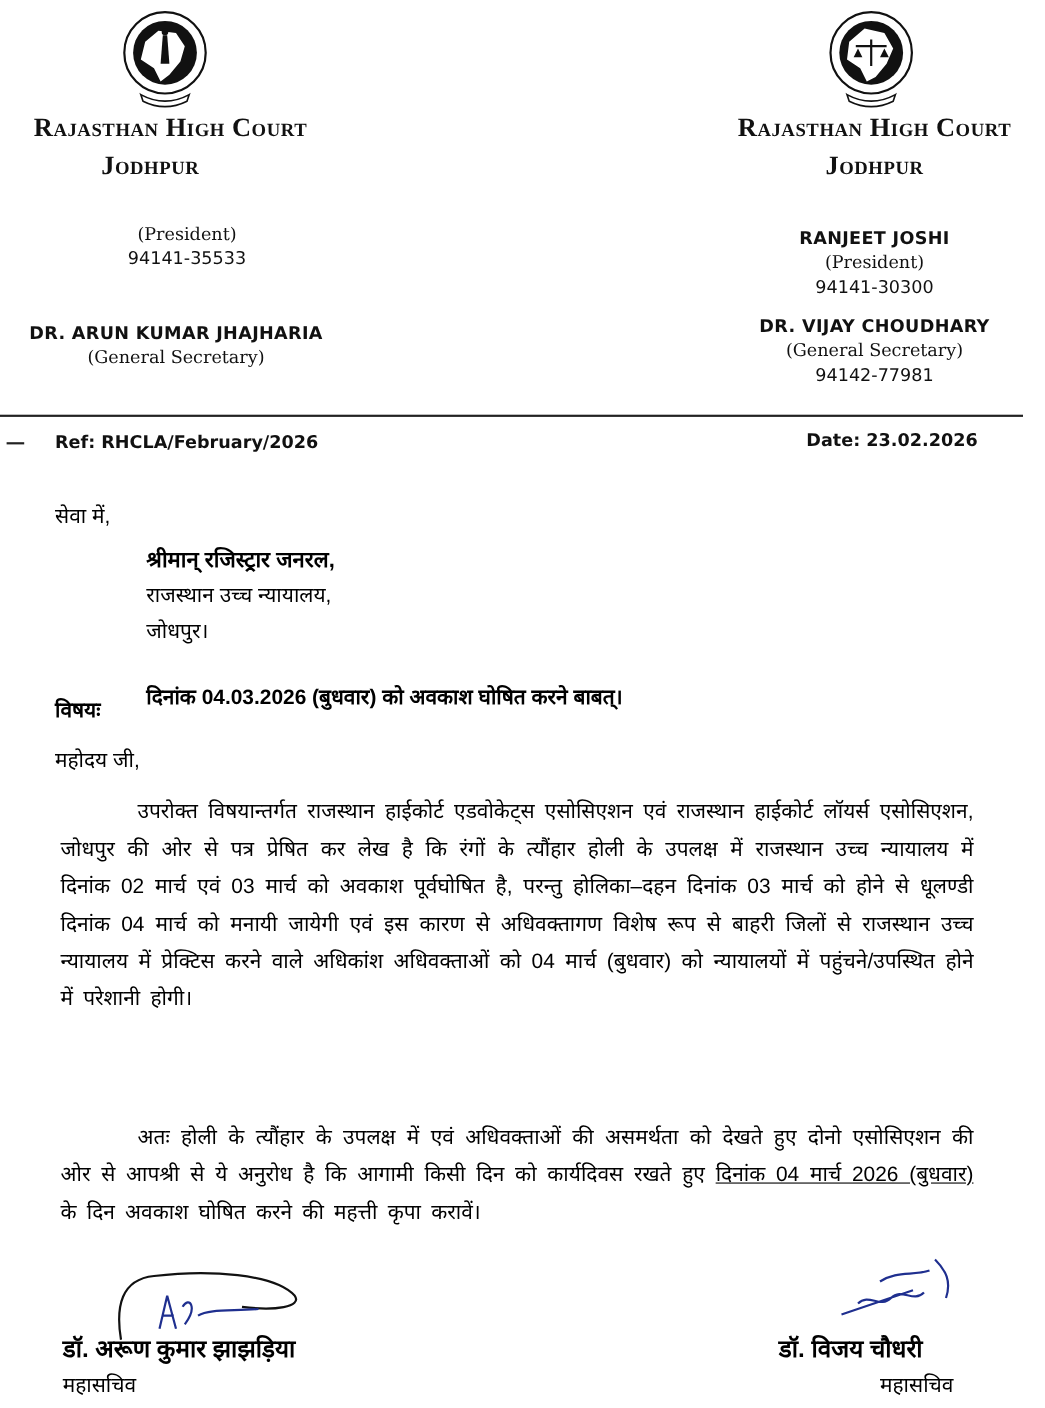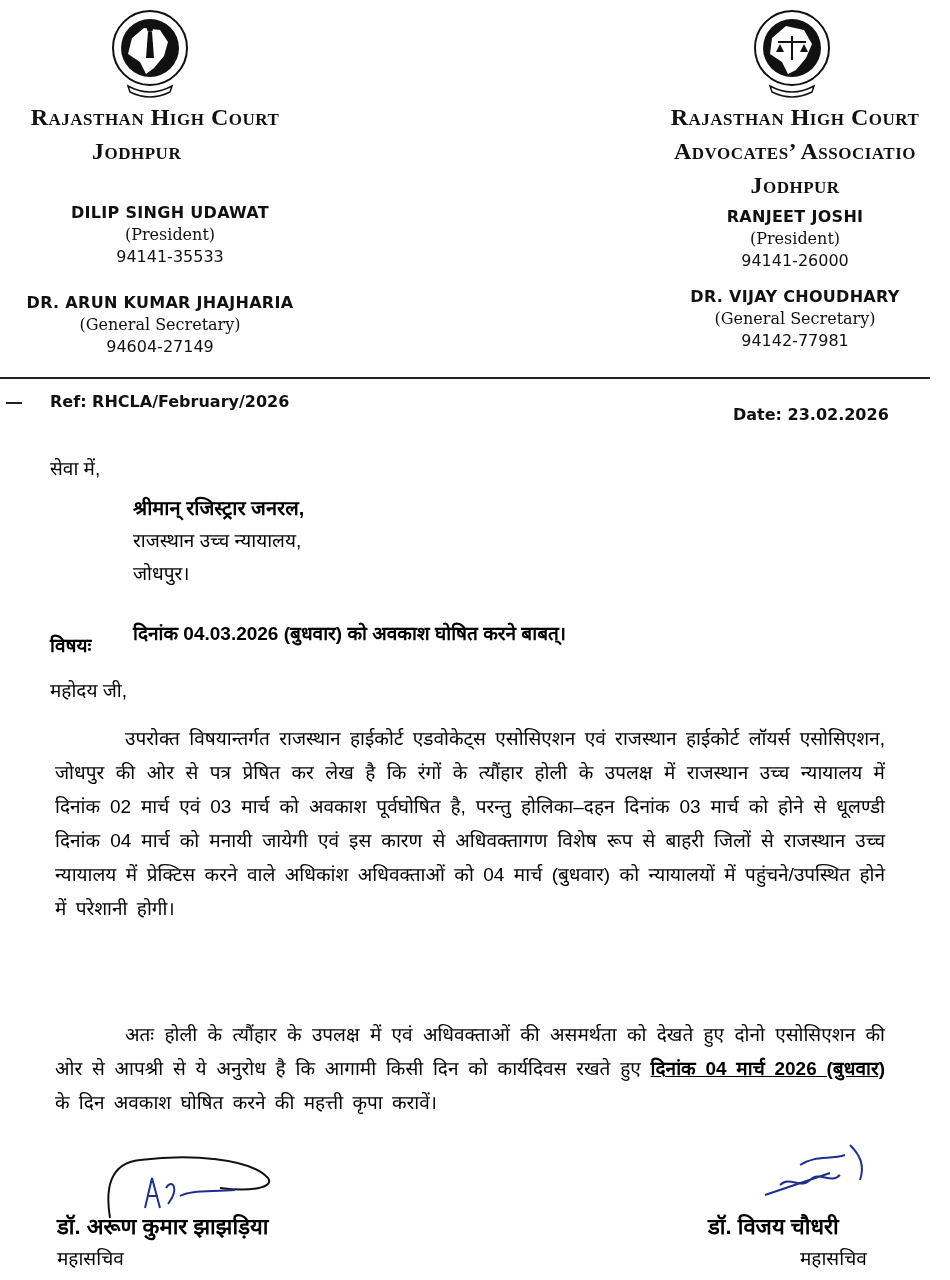--- a/index.html
+++ b/index.html
@@ -20,21 +20,21 @@
   .person .rl { font-family: "DejaVu Serif", serif; font-size: 16px; }
   .person .ph { font-family: "DejaVu Sans", sans-serif; font-size: 16px; }
   .rule { position: absolute; left: 0; top: 377px; width: 930px; height: 2px; background: #222; }
   .ref-line { font-weight: bold; font-size: 16px; font-family: "DejaVu Sans", sans-serif; }
   .hin { font-family: "Liberation Sans", "DejaVu Sans", sans-serif; font-size: 19px; color: #000000; }
   .para {
     position: absolute; left: 55px; width: 830px; font-size: 19px; line-height: 34px;
     text-align: justify; word-spacing: 4px;
   }
   .para .indent { display: inline-block; width: 70px; }
-  .u { text-decoration: underline; font-weight: bold; }
+  .u { text-decoration: underline; font-weight: normal; }
   .sig svg { position: absolute; }
 </style>
 </head>
 <body>
 
 <div class="logo" style="left:110px; top:8px;">
   <svg width="80" height="92" viewBox="0 0 80 92">
     <circle cx="40" cy="40" r="37" fill="none" stroke="#111" stroke-width="2"></circle>
     <circle cx="40" cy="40" r="29" fill="#111"></circle>
     <path d="M22 30 L34 20 L50 22 L58 34 L54 48 L44 60 L36 66 L30 54 L18 46 Z" fill="#fff"></path>
@@ -57,51 +57,48 @@
   </svg>
 </div>
 
 <div class="org-name" style="left:20px; top:100px; width:270px;">
   <div>Rajasthan High Court</div>
   <div style="text-align:left; padding-left:72px;">Jodhpur</div>
 </div>
 
 <div class="org-name" style="left:650px; top:100px; width:290px; white-space:nowrap; overflow:hidden;">
   <div>Rajasthan High Court</div>
-  <div>Advocates’ Associatio</div>
   <div>Jodhpur</div>
 </div>
 
 <div class="person" style="left:40px; top:202px; width:260px;">
-  <div class="nm">DILIP SINGH UDAWAT</div>
   <div class="rl">(President)</div>
   <div class="ph">94141-35533</div>
 </div>
 <div class="person" style="left:20px; top:292px; width:280px;">
   <div class="nm">DR. ARUN KUMAR JHAJHARIA</div>
   <div class="rl">(General Secretary)</div>
-  <div class="ph">94604-27149</div>
 </div>
 
 <div class="person" style="left:670px; top:206px; width:250px;">
   <div class="nm">RANJEET JOSHI</div>
   <div class="rl">(President)</div>
-  <div class="ph">94141-26000</div>
+  <div class="ph">94141-30300</div>
 </div>
 <div class="person" style="left:670px; top:286px; width:250px;">
   <div class="nm">DR. VIJAY CHOUDHARY</div>
   <div class="rl">(General Secretary)</div>
   <div class="ph">94142-77981</div>
 </div>
 
 <div class="rule"></div>
 <div class="abs" style="left:6px; top:402px; width:16px; height:2px; background:#222;"></div>
 
 <div class="abs ref-line" style="left:50px; top:392px;">Ref: RHCLA/February/2026</div>
-<div class="abs ref-line" style="left:733px; top:405px;">Date: 23.02.2026</div>
+<div class="abs ref-line" style="left:733px; top:390px;">Date: 23.02.2026</div>
 
 <div class="abs hin" style="left:50px; top:455px;">सेवा में,</div>
 <div class="abs hin" style="left:133px; top:494px; font-weight:bold; font-size:20px;">श्रीमान् रजिस्ट्रार जनरल,</div>
 <div class="abs hin" style="left:133px; top:527px;">राजस्थान उच्च न्यायालय,</div>
 <div class="abs hin" style="left:133px; top:560px;">जोधपुर।</div>
 
 <div class="abs hin" style="left:50px; top:620px; font-weight:bold;margin-top:12px;">विषयः</div>
 <div class="abs hin" style="left:133px; top:620px; font-weight:bold;">दिनांक 04.03.2026 (बुधवार) को अवकाश घोषित करने बाबत्।</div>
 
 <div class="abs hin" style="left:50px; top:677px;">महोदय जी,</div>

